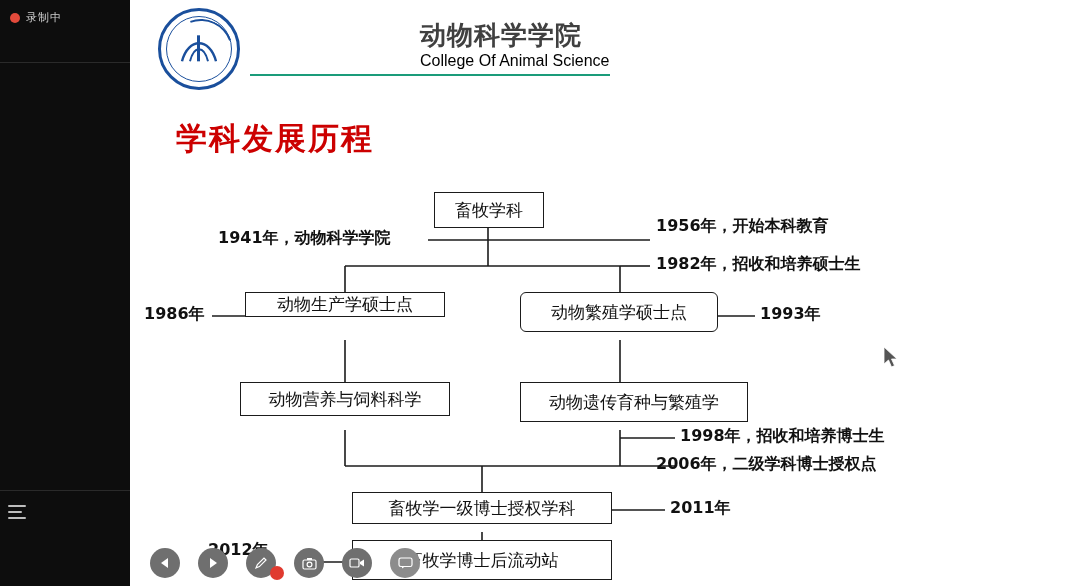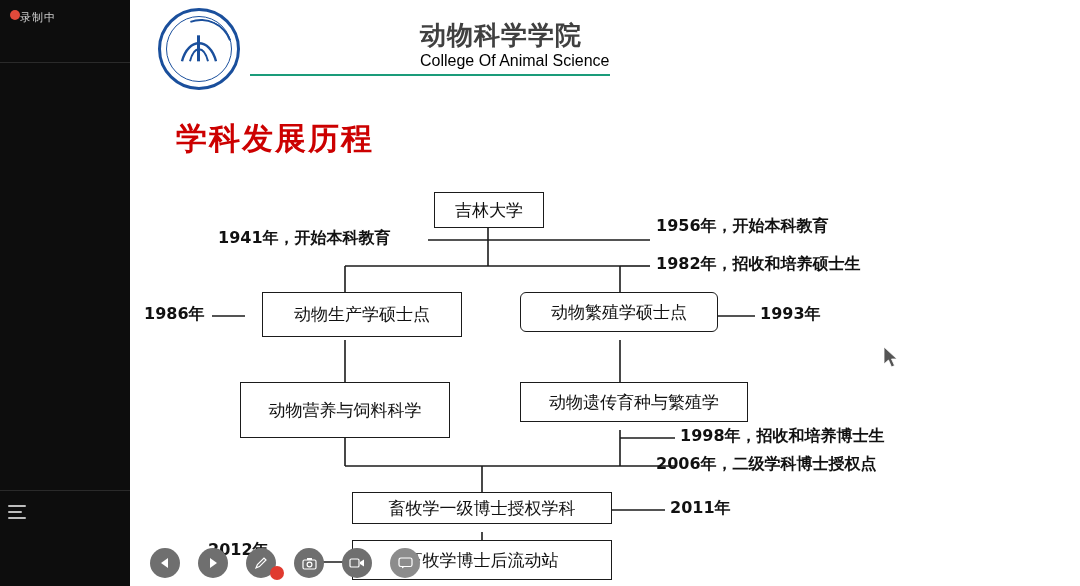--- a/index.html
+++ b/index.html
@@ -2,21 +2,21 @@
 <html><head>
 <meta charset="utf-8">
 <style>
   html,body{margin:0;padding:0;background:#000;}
   body{width:1080px;height:586px;overflow:hidden;font-family:"Liberation Sans","DejaVu Sans",sans-serif;}
 
   #stage{position:relative;width:1080px;height:586px;background:#000;}
 
   
   #left-rail{position:absolute;left:0;top:0;width:130px;height:586px;background:#0d0d0d;}
-  #rec-badge{position:absolute;left:10px;top:10px;display:flex;}
+  #rec-badge{position:absolute;left:10px;top:10px;display:flex;align-items:center;gap:6px;}
   #rec-dot{width:10px;height:10px;border-radius:50%;background:#e24a3b;}
   #rec-text{color:#cfcfcf;font-size:11px;letter-spacing:1px;}
   #rail-divider{position:absolute;left:0;top:62px;width:130px;height:1px;background:#2a2a2a;}
   #rail-divider2{position:absolute;left:0;top:490px;width:130px;height:1px;background:#2a2a2a;}
   #rail-menu{position:absolute;left:8px;top:505px;width:18px;}
   #rail-menu span{display:block;height:2px;background:#bdbdbd;margin-bottom:4px;border-radius:1px;}
   #rail-menu span:nth-child(2){width:14px;}
   #rail-menu span:nth-child(3){width:18px;}
 
   
@@ -137,35 +137,35 @@
           <line x1="490" y1="296" x2="545" y2="296"></line>
 
           <line x1="482" y1="340" x2="535" y2="340"></line>
 
           <line x1="352" y1="362" x2="352" y2="392"></line>
 
           <line x1="170" y1="392" x2="225" y2="392"></line>
         </g>
       </svg>
 
-      <div class="node" style="left:304px;top:22px;width:110px;height:36px;">吉林大学</div>
-
-      <div class="node" style="left:132px;top:122px;width:200px;height:45px;font-family:Liberation Serif, serif;">动物生产学硕士点</div>
+      <div class="node" style="left:304px;top:22px;width:110px;height:36px;">畜牧学科</div>
+
+      <div class="node" style="left:115px;top:122px;width:200px;height:25px;font-family:Liberation Serif, serif;">动物生产学硕士点</div>
 
       <div class="node" style="left:390px;top:122px;width:198px;height:40px;border-radius:6px;">动物繁殖学硕士点</div>
 
-      <div class="node" style="left:110px;top:212px;width:210px;height:56px;">动物营养与饲料科学</div>
+      <div class="node" style="left:110px;top:212px;width:210px;height:34px;">动物营养与饲料科学</div>
 
       <div class="node" style="left:390px;top:212px;width:228px;height:40px;">动物遗传育种与繁殖学</div>
 
       <div class="node" style="left:222px;top:322px;width:260px;height:32px;">畜牧学一级博士授权学科</div>
 
       <div class="node" style="left:222px;top:370px;width:260px;height:40px;">畜牧学博士后流动站</div>
 
-      <div class="ann" style="left:88px;top:58px;">1941年，开始本科教育</div>
+      <div class="ann" style="left:88px;top:58px;">1941年，动物科学学院</div>
       <div class="ann" style="left:526px;top:46px;">1956年，开始本科教育</div>
       <div class="ann" style="left:526px;top:84px;">1982年，招收和培养硕士生</div>
       <div class="ann" style="left:14px;top:134px;">1986年</div>
       <div class="ann" style="left:630px;top:134px;">1993年</div>
       <div class="ann" style="left:550px;top:256px;">1998年，招收和培养博士生</div>
       <div class="ann" style="left:526px;top:284px;">2006年，二级学科博士授权点</div>
       <div class="ann" style="left:540px;top:328px;">2011年</div>
       <div class="ann" style="left:78px;top:370px;">2012年</div>
     </div>
 

